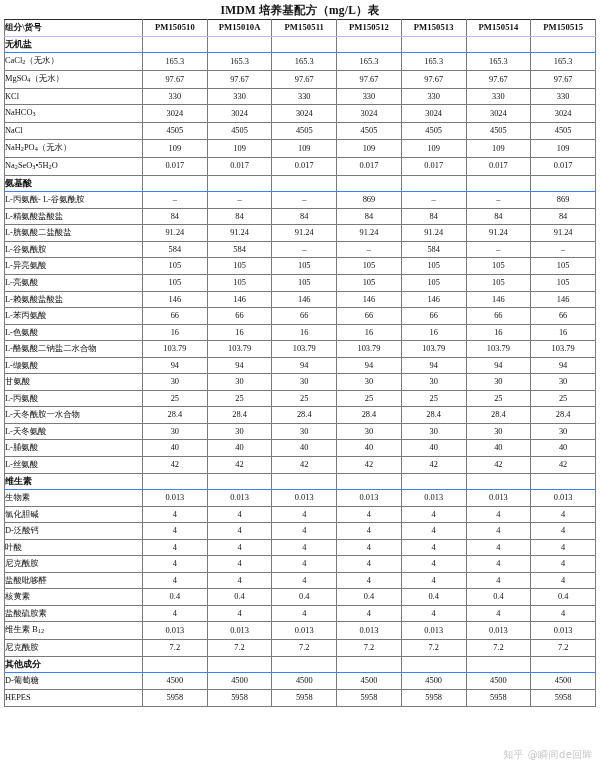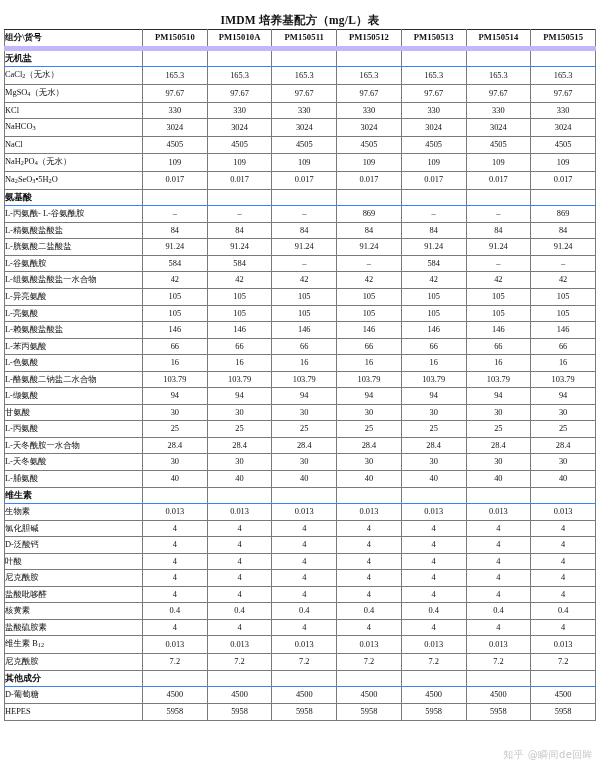--- a/index.html
+++ b/index.html
@@ -23,21 +23,21 @@
     padding: 0 4px;
   }
   #doc-title {
     text-align: center;
     font-weight: bold;
     font-size: 11.5px;
     letter-spacing: 0.2px;
     line-height: 18px;
     height: 18px;
     margin: 0;
-    padding-top: 11px;
+    padding-top: 1px;
   }
   table.recipe {
     width: 592px;
     border-collapse: collapse;
     table-layout: fixed;
     font-size: 8.4px;
     border: 1px solid #2b2b2b;
   }
   table.recipe td {
     border: 1px solid #7a7a7a;
@@ -51,21 +51,21 @@
     text-align: left;
     padding-left: 5px;
     width: 137px;
   }
   td.val {
     text-align: center;
   }
   tr.head td {
     font-weight: bold;
     font-size: 8.6px;
-    border-bottom: 5px solid #c4b5fd;
+    border-bottom: 1px solid #c4b5fd;
     border-top: 1px solid #2b2b2b;
   }
   tr.head td.val {
     letter-spacing: 0.1px;
   }
   tr.section td {
     font-weight: bold;
     border-bottom: 1px solid #3b82f6;
     font-family: Liberation Serif, serif;
   }
@@ -231,30 +231,20 @@
           <td class="comp">L-谷氨酰胺</td>
           <td class="val">584</td>
           <td class="val">584</td>
           <td class="val">–</td>
           <td class="val">–</td>
           <td class="val">584</td>
           <td class="val">–</td>
           <td class="val">–</td>
         </tr>
         <tr>
-          <td class="comp">L-组氨酸盐酸盐一水合物</td>
-          <td class="val">42</td>
-          <td class="val">42</td>
-          <td class="val">42</td>
-          <td class="val">42</td>
-          <td class="val">42</td>
-          <td class="val">42</td>
-          <td class="val">42</td>
-        </tr>
-        <tr>
           <td class="comp">L-异亮氨酸</td>
           <td class="val">105</td>
           <td class="val">105</td>
           <td class="val">105</td>
           <td class="val">105</td>
           <td class="val">105</td>
           <td class="val">105</td>
           <td class="val">105</td>
         </tr>
         <tr>
@@ -359,20 +349,30 @@
         </tr>
         <tr>
           <td class="comp">L-脯氨酸</td>
           <td class="val">40</td>
           <td class="val">40</td>
           <td class="val">40</td>
           <td class="val">40</td>
           <td class="val">40</td>
           <td class="val">40</td>
           <td class="val">40</td>
+        </tr>
+        <tr>
+          <td class="comp">L-丝氨酸</td>
+          <td class="val">42</td>
+          <td class="val">42</td>
+          <td class="val">42</td>
+          <td class="val">42</td>
+          <td class="val">42</td>
+          <td class="val">42</td>
+          <td class="val">42</td>
         </tr>
         <tr class="section">
           <td class="comp">维生素</td>
           <td class="val"></td>
           <td class="val"></td>
           <td class="val"></td>
           <td class="val"></td>
           <td class="val"></td>
           <td class="val"></td>
           <td class="val"></td>

